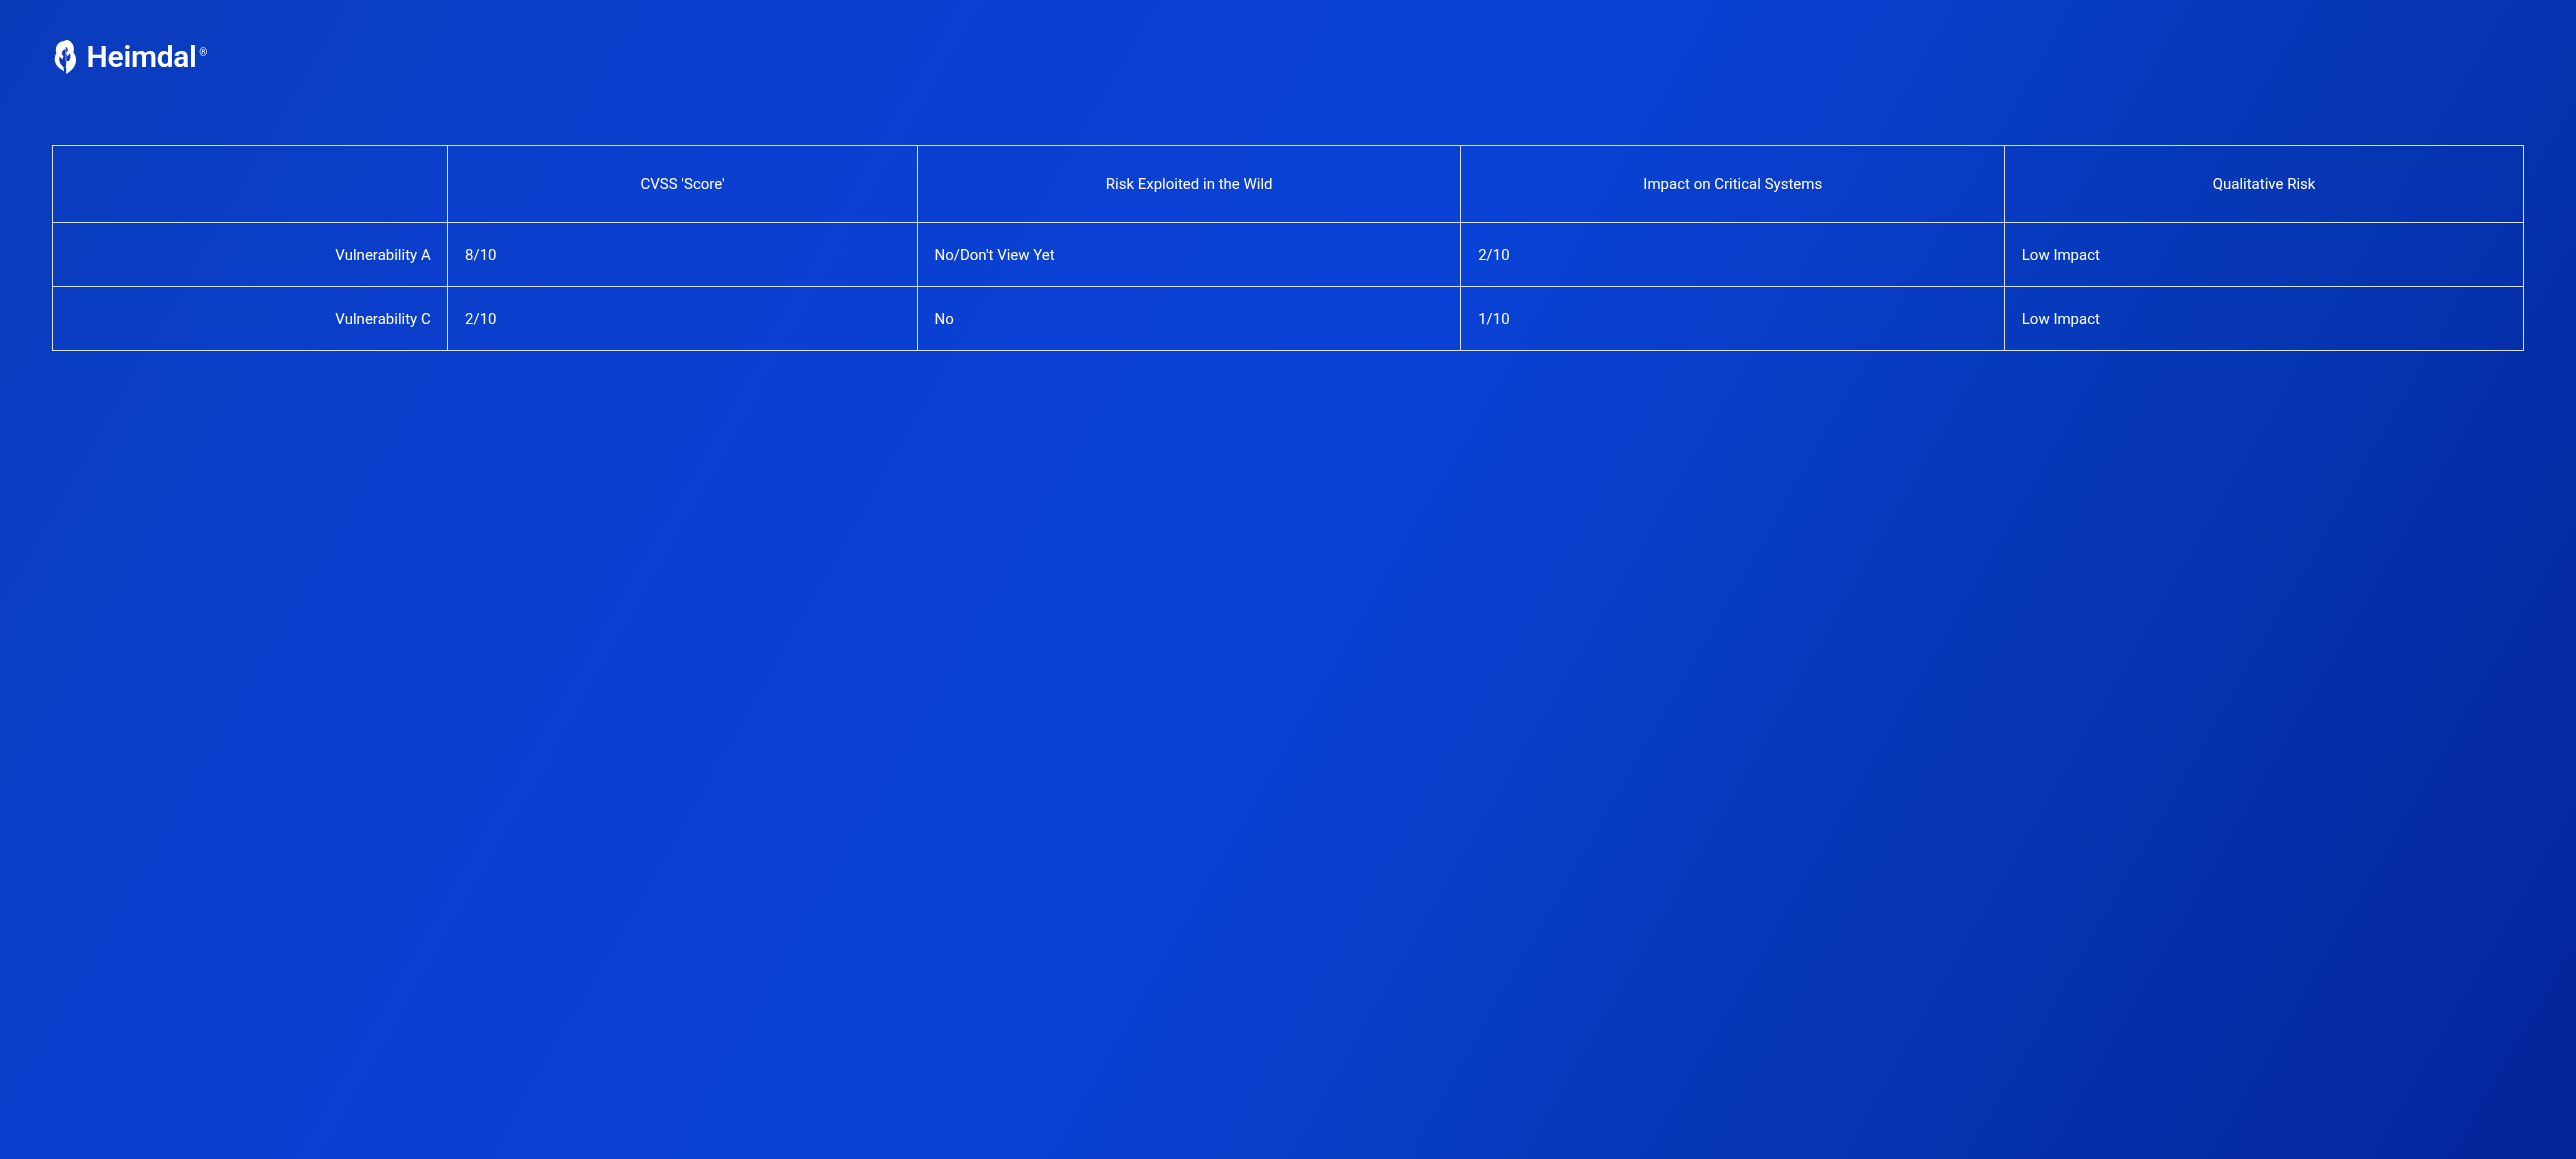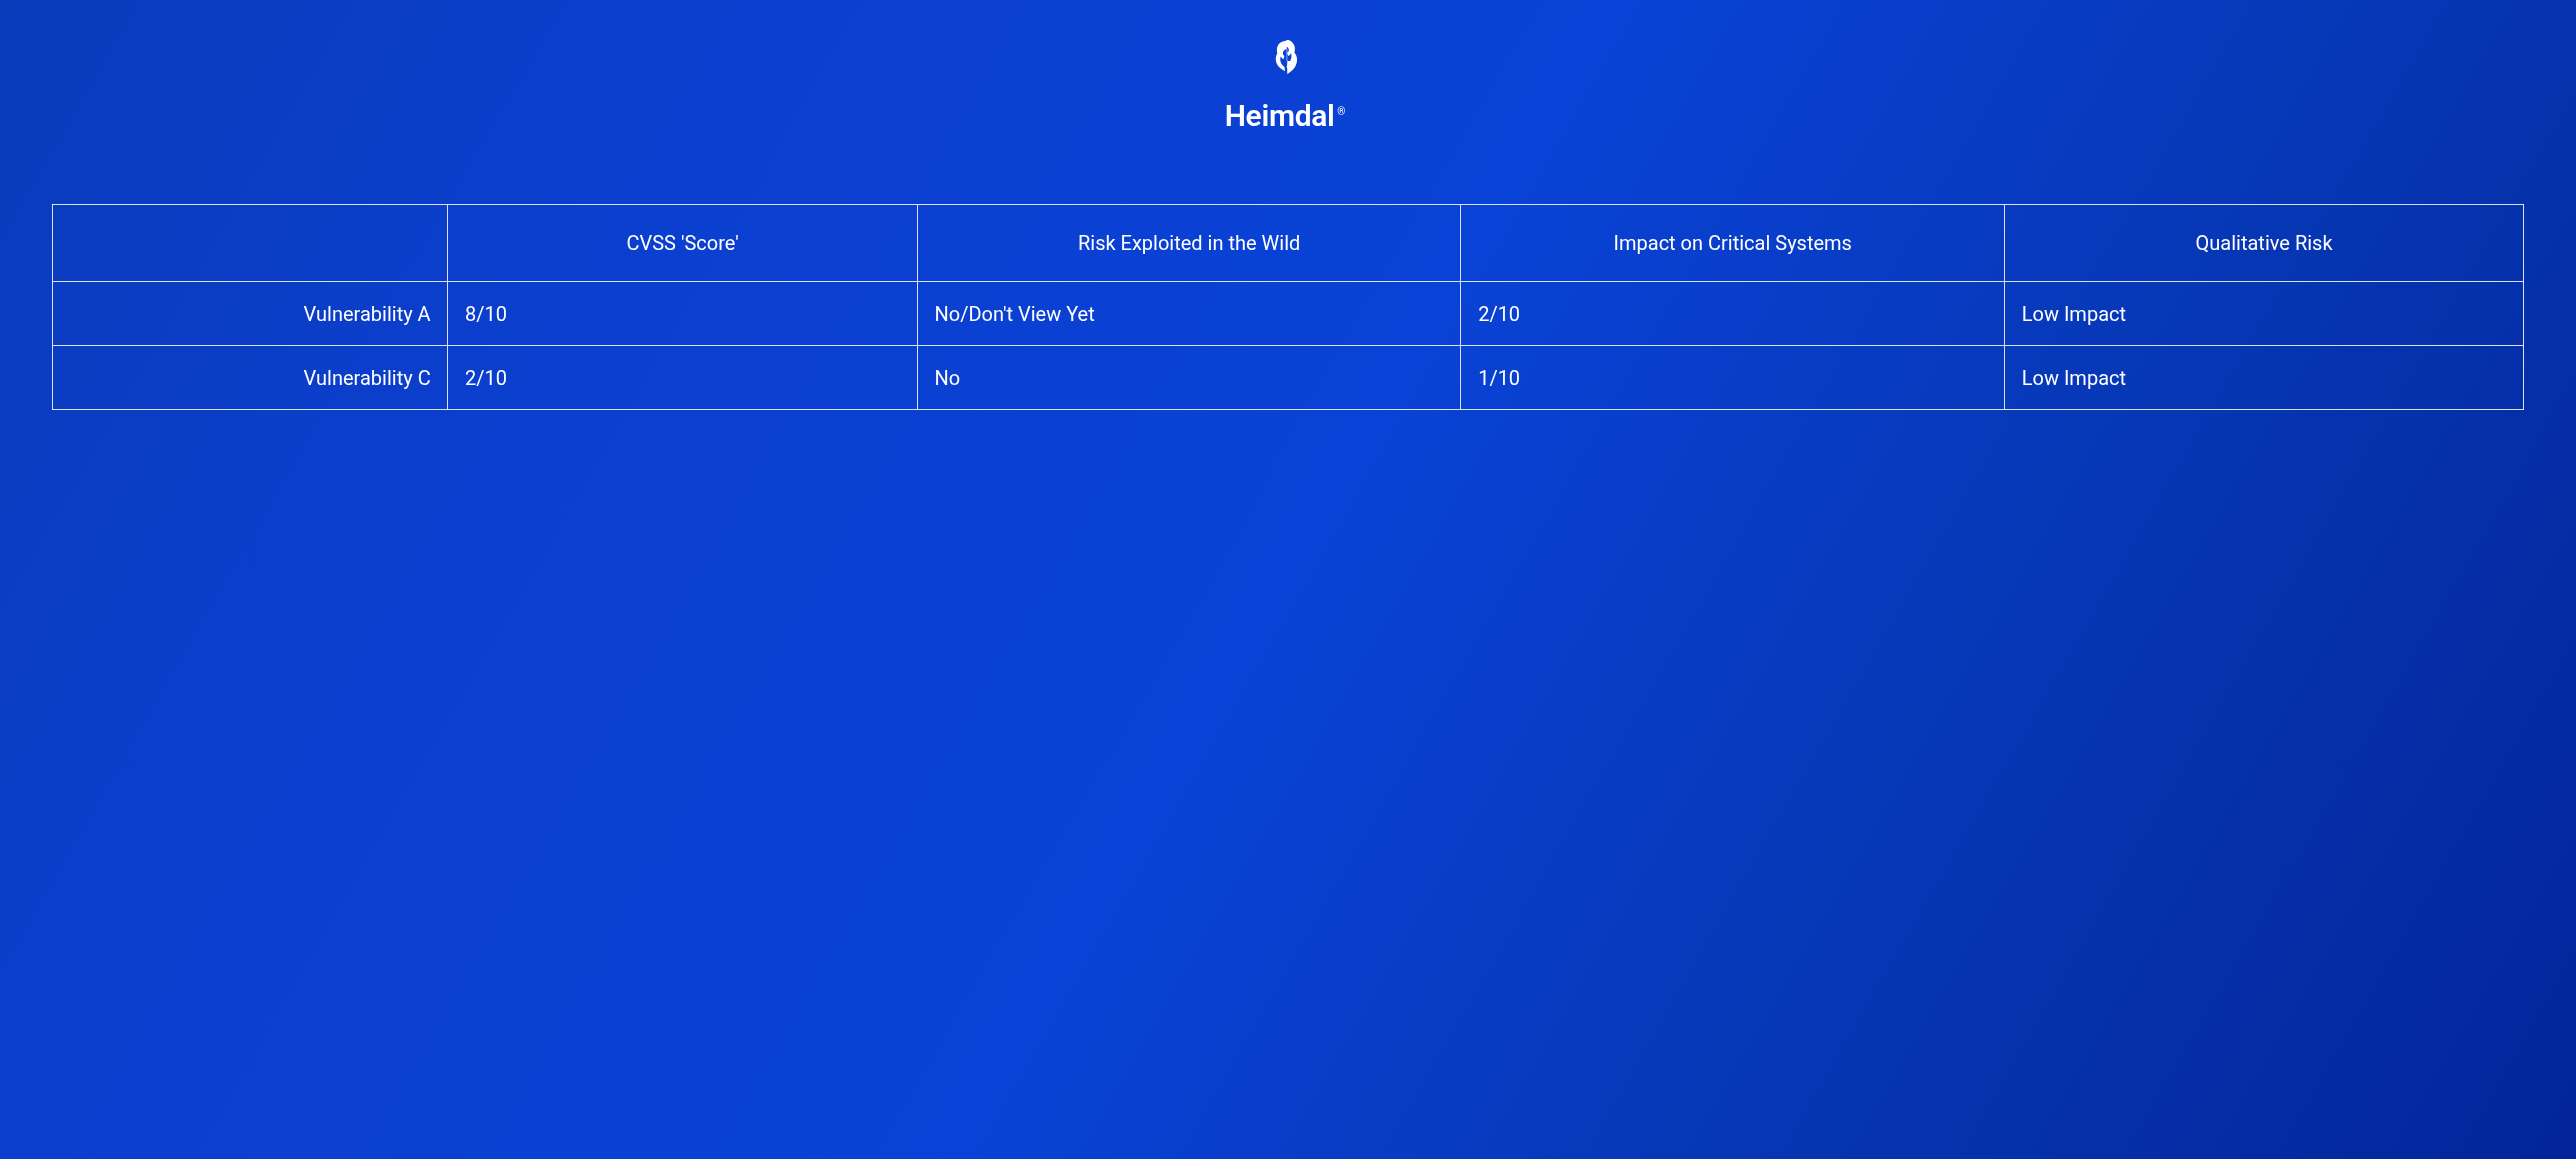--- a/index.html
+++ b/index.html
@@ -7,24 +7,23 @@
   body {
     font-family: -apple-system, BlinkMacSystemFont, "Segoe UI", Roboto, "Helvetica Neue", Arial, sans-serif;
     background: linear-gradient(120deg, #0a3bbb 0%, #0b3fd0 25%, #0942d6 50%, #0636b3 75%, #03249a 100%);
     min-height: 100vh;
     color: #ffffff;
     padding: 39px 52px 52px 52px;
   }
   .logo-row {
     display: flex;
     align-items: center;
-    gap: 24px;
+    gap: 6px;
     margin-bottom: 71px;
     margin-left: -6.4px;
-    flex-direction: column;
   }
   .logo-mark {
     width: 35px;
     height: 35px;
     flex-shrink: 0;
   }
   .logo-text {
     font-size: 30px;
     font-weight: 600;
     letter-spacing: -0.3px;
@@ -41,21 +40,21 @@
     width: 100%;
   }
   table {
     width: 100%;
     border-collapse: collapse;
     table-layout: fixed;
   }
   th, td {
     border: 0.6px solid rgba(255,255,255,0.85);
     padding: 19.3px 16.7px;
-    font-size: 20px;
+    font-size: 15px;
     font-weight: 400;
     color: #ffffff;
     vertical-align: middle;
   }
   thead th {
     text-align: center;
     font-weight: 400;
     height: 77px;
     line-height: 1.35;
   }

